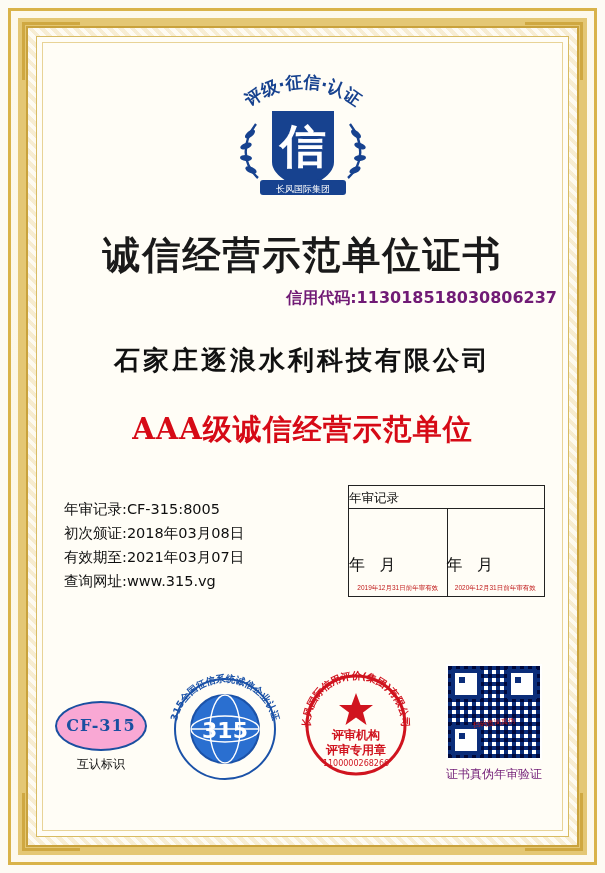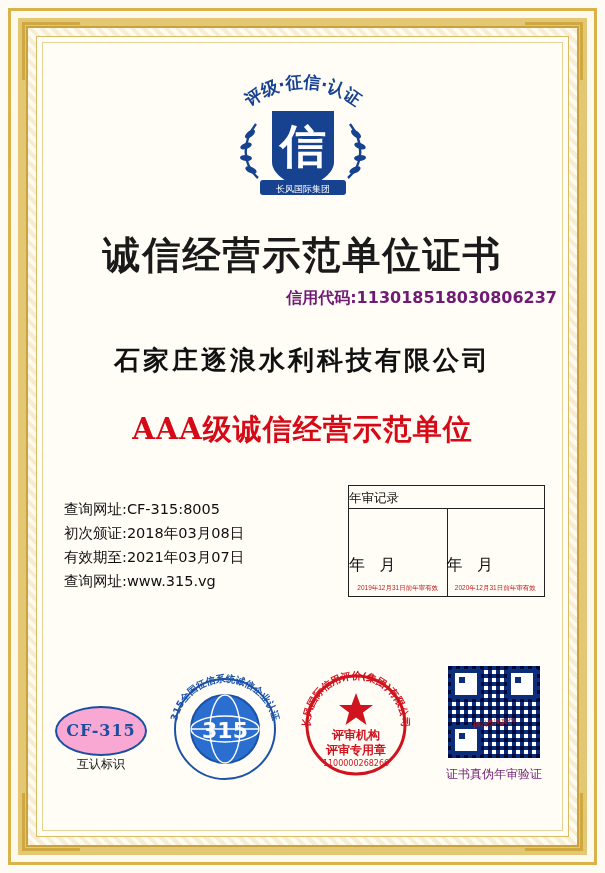--- a/index.html
+++ b/index.html
@@ -245,20 +245,21 @@
     margin: 0 auto;
     color: #1a4fa0;
     font-family: "DejaVu Serif", "Liberation Serif", serif;
     font-size: 16px;
     font-weight: bold;
     line-height: 46px;
     letter-spacing: 1px;
     background: #f9a8d4;
   }
   .badge-cf .cap {
+    margin-top: 5px;
     font-size: 12px;
     color: #111;
     font-family: "DejaVu Sans", "Liberation Sans", sans-serif;
   }
 
   .badge-globe {
     position: absolute;
     left: 118px;
     bottom: 24px;
     width: 118px;
@@ -381,21 +382,21 @@
 
     <div class="credit-code">
       <span>信用代码:</span><span>113018518030806237</span>
     </div>
 
     <div class="company-name">石家庄逐浪水利科技有限公司</div>
 
     <div class="award-line">AAA级诚信经营示范单位</div>
 
     <div class="details">
-      <div>查询网址:CF-315:8005</div>
+      <div>年审记录:CF-315:8005</div>
       <div>初次颁证:2018年03月08日</div>
       <div>有效期至:2021年03月07日</div>
       <div>查询网址:www.315.vg</div>
     </div>
 
     <div class="review-box">
       <div class="review-title">年审记录</div>
       <div class="review-split"></div>
       <div class="review-cell left">
         <div class="ym">年 月</div>

